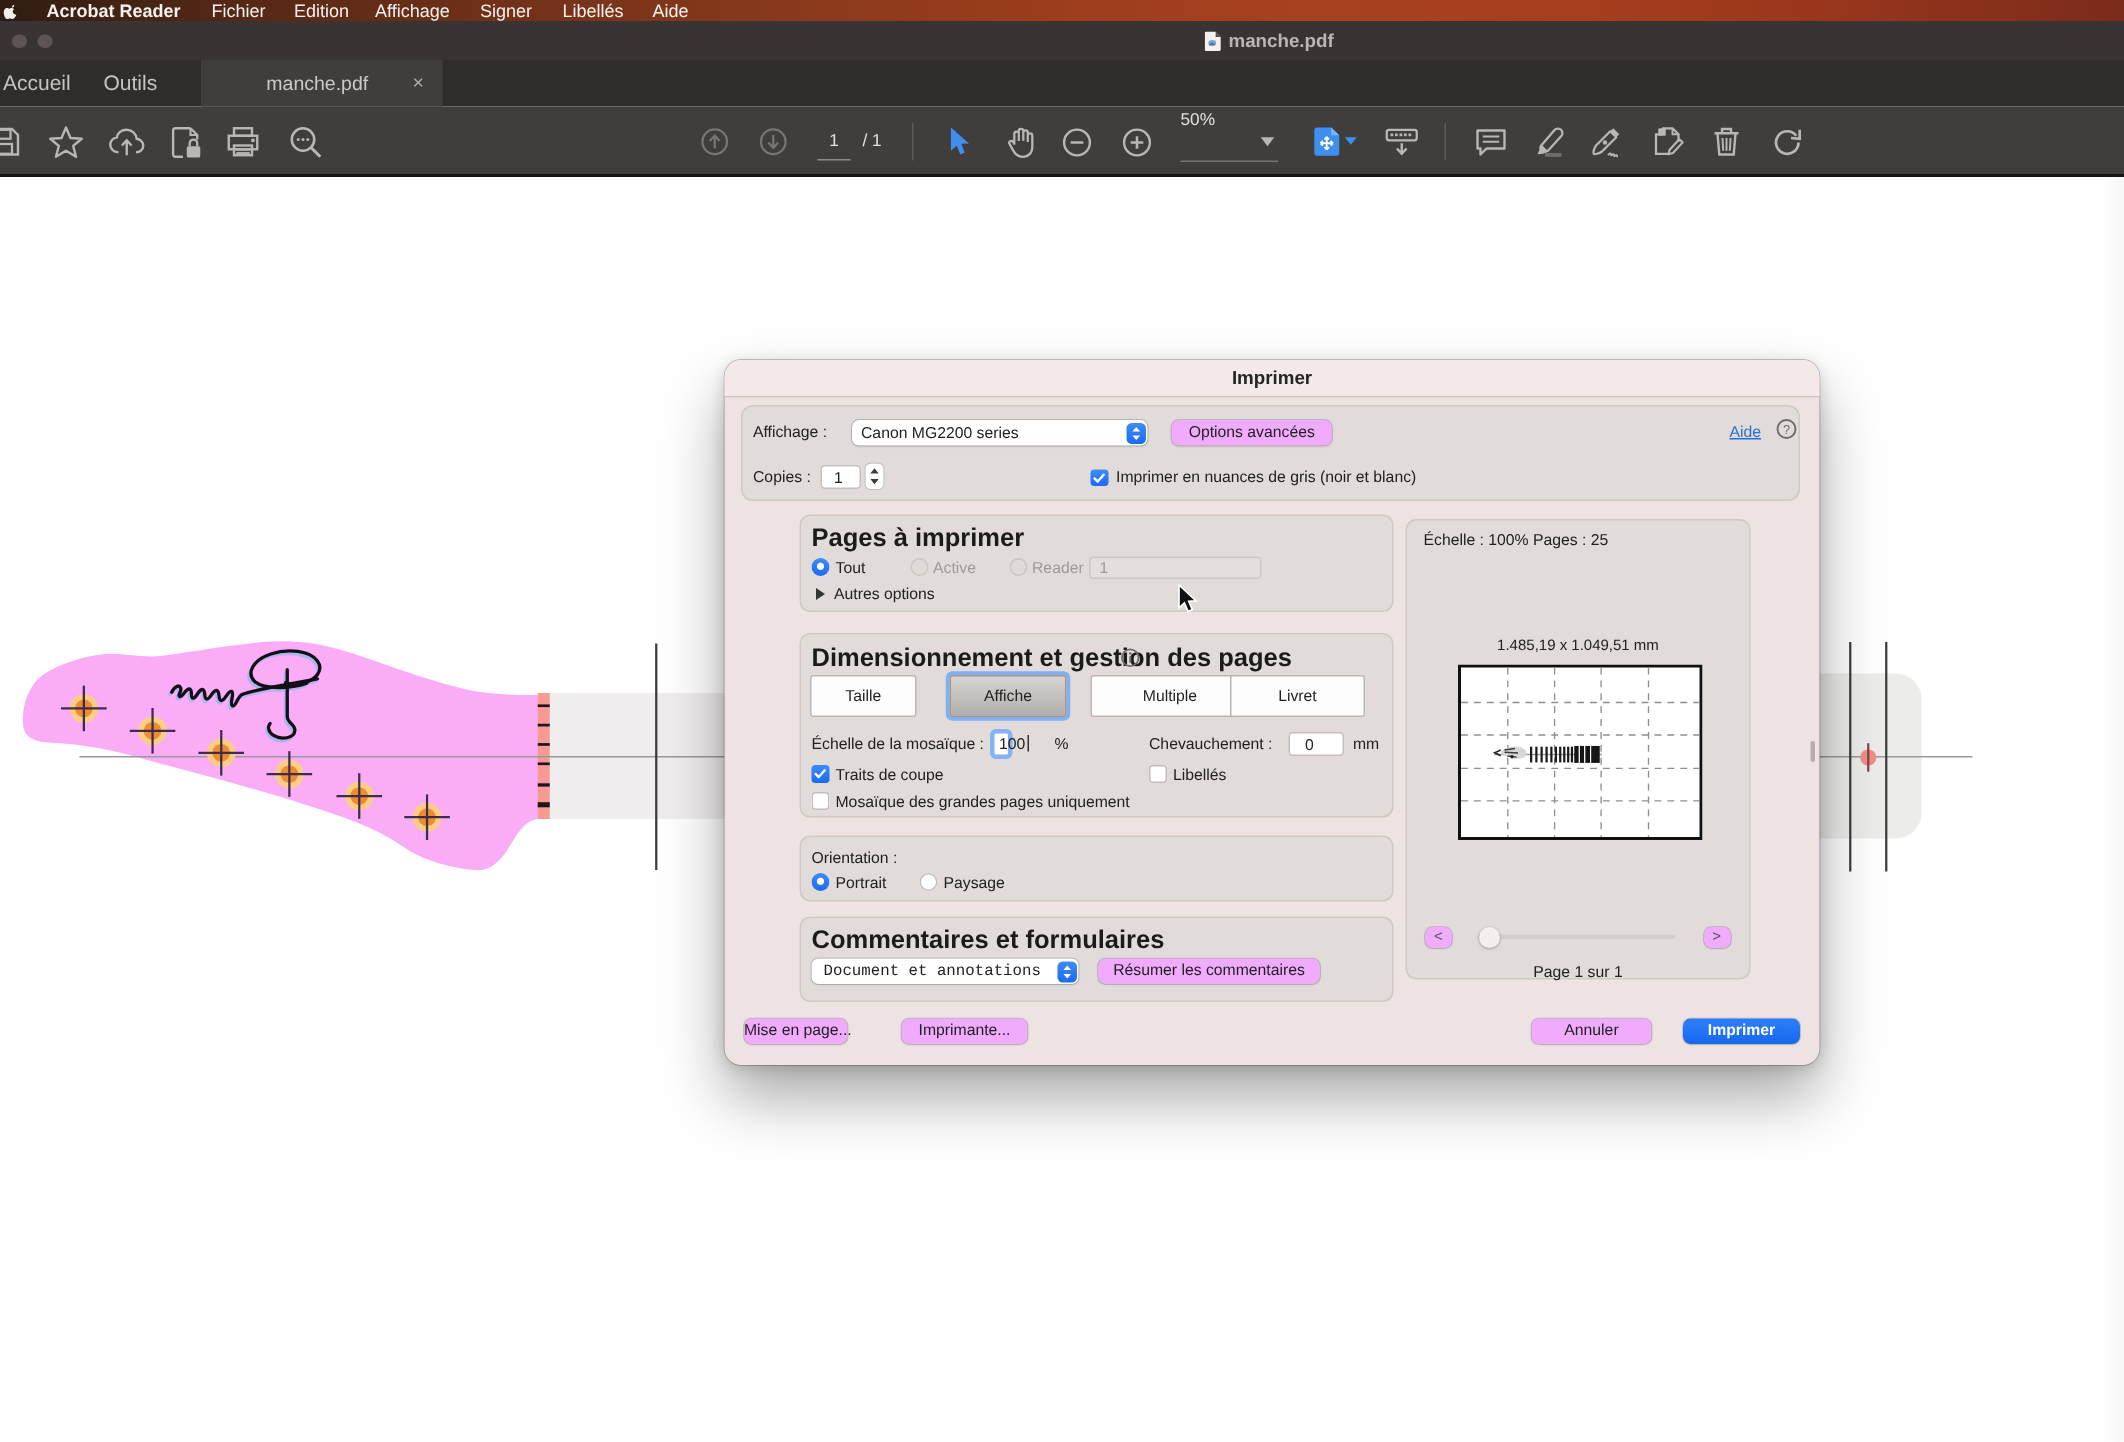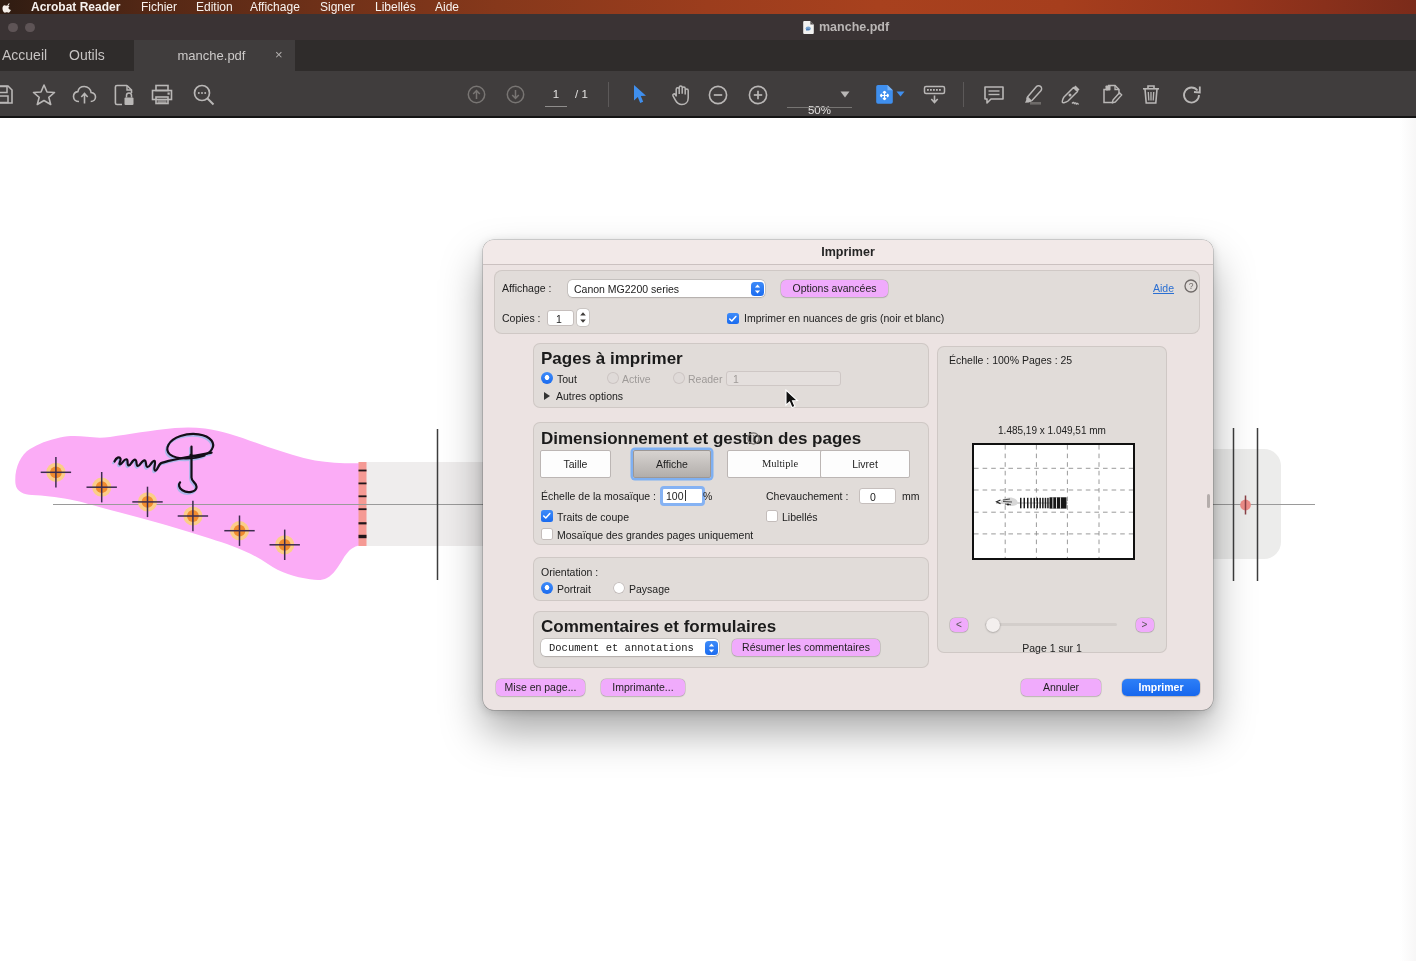--- a/index.html
+++ b/index.html
@@ -213,21 +213,21 @@
     </svg>
     <svg class="ticon" style="left:708px;top:13.5px" width="20" height="20" viewBox="0 0 20 20">
       <circle cx="10" cy="10" r="8.6" fill="none" stroke="#b9b7b6" stroke-width="1.6"></circle>
       <line x1="5.8" y1="10" x2="14.2" y2="10" stroke="#b9b7b6" stroke-width="1.7"></line>
     </svg>
     <svg class="ticon" style="left:748px;top:13.5px" width="20" height="20" viewBox="0 0 20 20">
       <circle cx="10" cy="10" r="8.6" fill="none" stroke="#b9b7b6" stroke-width="1.6"></circle>
       <line x1="5.8" y1="10" x2="14.2" y2="10" stroke="#b9b7b6" stroke-width="1.7"></line>
       <line x1="10" y1="5.8" x2="10" y2="14.2" stroke="#b9b7b6" stroke-width="1.7"></line>
     </svg>
-    <div class="ttext" style="left:787px;top:33px;width:44px;text-align:right;">50%</div>
+    <div class="ttext" style="left:787px;top:3px;width:44px;text-align:left;">50%</div>
     <svg class="ticon" style="left:840px;top:20px" width="10" height="7" viewBox="0 0 10 7">
       <path d="M0.5,0.5 L9.5,0.5 L5,6.5 Z" fill="#b9b7b6"></path>
     </svg>
     <div class="abs" style="left:787px;top:35.5px;width:65px;height:1px;background:#777573;"></div>
     <svg class="ticon" style="left:874.5px;top:13px" width="19" height="21" viewBox="0 0 19 21">
       <path d="M12.5,1 H3 a1.8,1.8 0 0 0 -1.8,1.8 V18 a1.8,1.8 0 0 0 1.8,1.8 h13 A1.8,1.8 0 0 0 17.8,18 V6.2 Z" fill="#3f8fee"></path>
       <path d="M12.5,1 l5.3,5.2 h-5.3 z" fill="#79b3f4"></path>
       <g stroke="#ffffff" stroke-width="1.2" fill="#ffffff">
         <path d="M9.5,7.2 L9.5,15.8 M9.5,7.2 L8,9 M9.5,7.2 L11,9 M9.5,15.8 L8,14 M9.5,15.8 L11,14 M5.2,11.5 L13.8,11.5 M5.2,11.5 L7,10 M5.2,11.5 L7,13 M13.8,11.5 L12,10 M13.8,11.5 L12,13" fill="none"></path>
       </g>
@@ -338,24 +338,24 @@
 
   <div class="gbox" style="left:50px;top:182px;width:396px;height:123px;"></div>
   <span class="lbl hdr" style="left:58px;top:193px;">Dimensionnement et gestion des pages</span>
   <svg class="abs" style="left:264px;top:191.5px;" width="13" height="13" viewBox="0 0 14 14">
     <circle cx="7" cy="7" r="6" fill="none" stroke="#6f6a68" stroke-width="1.3"></circle>
     <circle cx="7" cy="4" r="0.9" fill="#6f6a68"></circle>
       <rect x="6.3" y="6" width="1.4" height="4.5" fill="#6f6a68"></rect>
   </svg>
   <div class="seg" style="left:57px;top:210px;width:71px;">Taille</div>
   <div class="seg sel" style="left:150px;top:210px;width:78px;">Affiche</div>
-  <div class="seg" style="left:244px;top:210px;width:106px;font-family:Liberation Serif, serif;">Multiple</div>
+  <div class="seg" style="left:244px;top:210px;width:106px;">Multiple</div>
   <div class="seg" style="left:337px;top:210px;width:90px;">Livret</div>
   <span class="lbl" style="left:58px;top:250px;">Échelle de la mosaïque :</span>
-  <div class="abs" style="left:177px;top:246px;width:45px;height:20px;border:3px solid #85b2f3;border-radius:4px;background:#fff;box-sizing:border-box;">
+  <div class="abs" style="left:177px;top:246px;width:15px;height:20px;border:3px solid #85b2f3;border-radius:4px;background:#fff;box-sizing:border-box;">
     <span class="lbl" style="left:3px;top:0.5px;">100</span>
     <span class="abs" style="left:22px;top:1px;width:1px;height:11px;background:#333;"></span>
   </div>
   <span class="lbl" style="left:220px;top:250px;">%</span>
   <span class="lbl" style="left:283px;top:250px;">Chevauchement :</span>
   <div class="field" style="left:376px;top:248px;width:37px;height:16px;">
       <span class="lbl" style="left:10px;top:2px;">0</span>
     </div>
   <span class="lbl" style="left:419px;top:250px;">mm</span>
   <span class="cb on" style="left:58px;top:270px;">
@@ -425,21 +425,21 @@
         <rect x="88" y="54.3" width="0.8" height="11.3" fill="#f5f5f5"></rect>
       </g>
   </svg>
   <div class="btn" style="left:467px;top:378px;width:18px;height:14px;line-height:14px;font-size:10px;color:#555;">&lt;</div>
   <div class="abs" style="left:502px;top:382.7px;width:132px;height:3.5px;border-radius:2px;background:#d3cecb;"></div>
   <div class="abs" style="left:503px;top:377.5px;width:14px;height:14px;border-radius:50%;background:#f3efee;box-shadow:0 0.5px 2px rgba(0,0,0,0.35);"></div>
   <div class="btn" style="left:652.5px;top:378px;width:18px;height:14px;line-height:14px;font-size:10px;color:#555;">&gt;</div>
   <span class="lbl" style="left:454px;top:402px;width:230px;text-align:center;">Page 1 sur 1</span>
   <div class="abs" style="left:724px;top:254px;width:3px;height:14px;border-radius:2px;background:#b4adab;"></div>
 
-  <div class="btn" style="left:13px;top:439px;width:89px;height:17px;line-height:17px;">Mise en page...</div>
+  <div class="btn" style="left:13px;top:439px;width:69px;height:17px;line-height:17px;">Mise en page...</div>
   <div class="btn" style="left:118px;top:439px;width:84px;height:17px;line-height:17px;">Imprimante...</div>
   <div class="btn" style="left:538px;top:439px;width:80px;height:17px;line-height:17px;">Annuler</div>
   <div class="btn blue" style="left:639px;top:439px;width:78px;height:17px;line-height:17px;font-weight:bold;">Imprimer</div>
 </div>
 
 <svg class="abs" id="cursor" width="16" height="22" viewBox="0 0 16 22" style="left:785px;top:389px;">
   <path d="M1,1 L1,16.2 L4.6,12.9 L7.0,18.6 L9.9,17.4 L7.5,11.8 L12.4,11.6 Z" fill="#111111" stroke="#ffffff" stroke-width="1.1"></path>
 </svg>
 
 </body></html>

